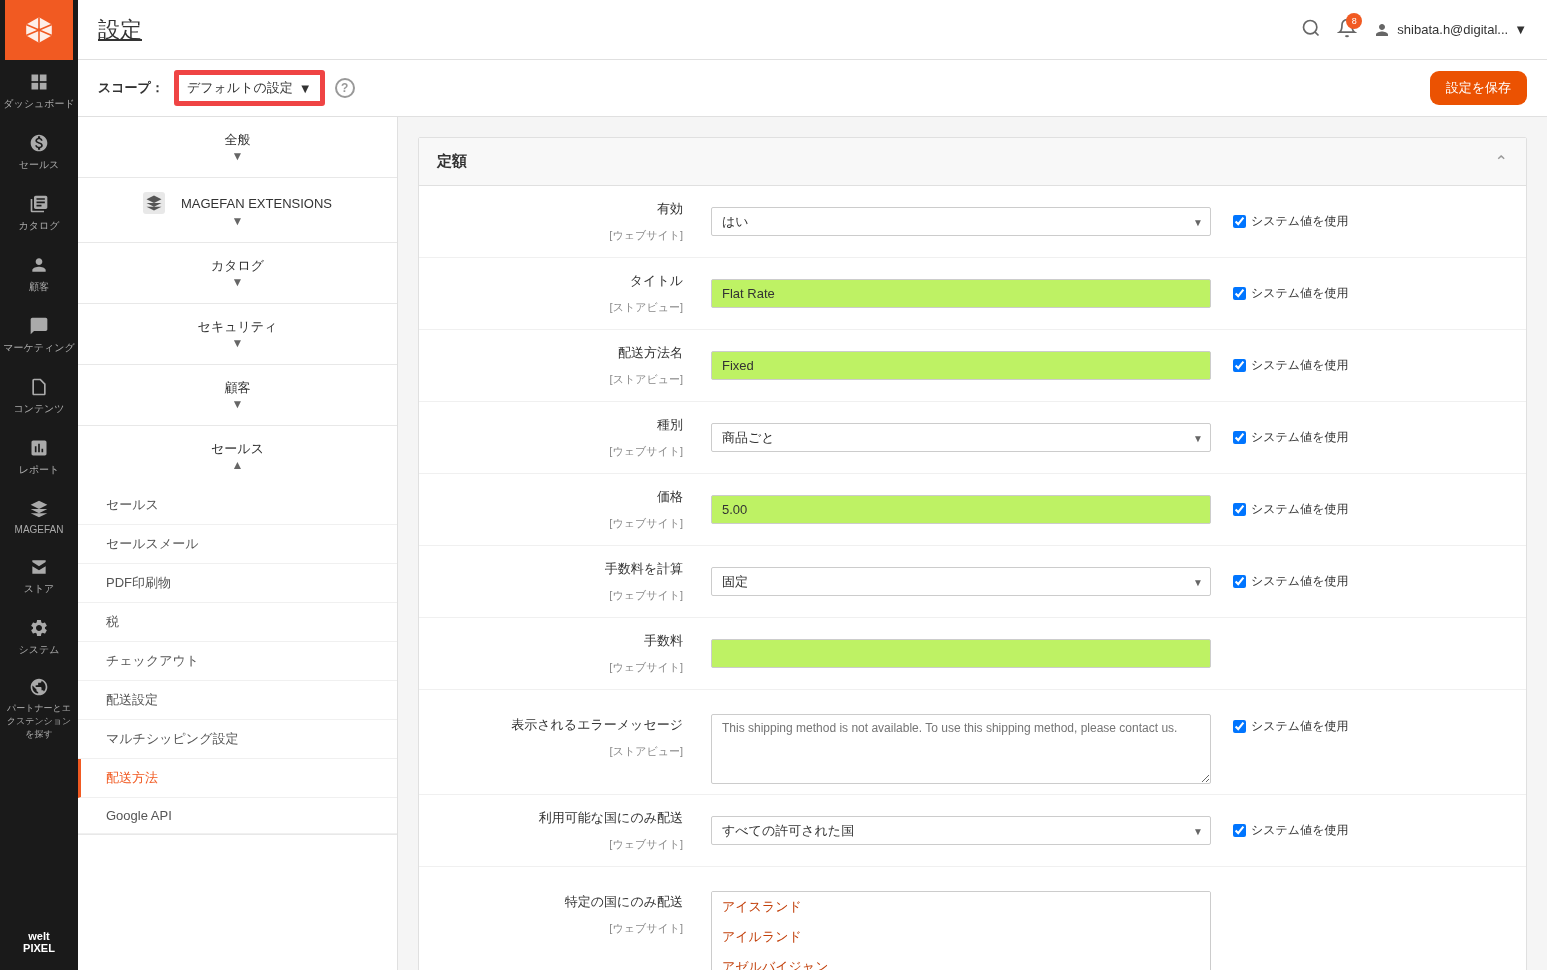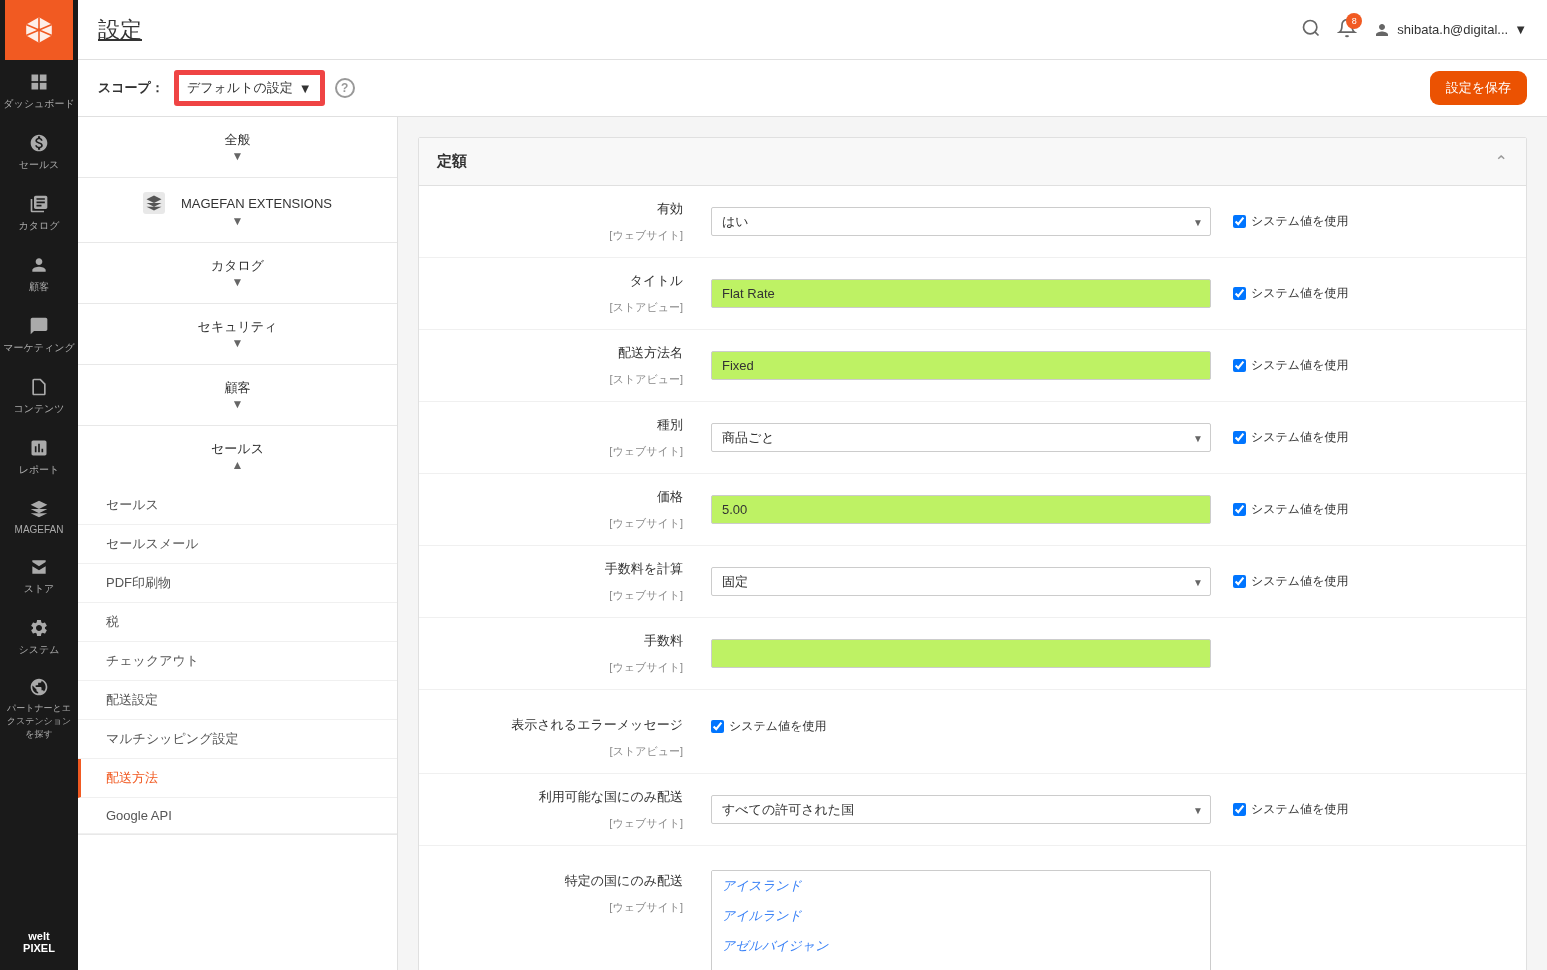--- a/index.html
+++ b/index.html
@@ -345,23 +345,22 @@
       border: 1px solid #ccc;
       border-radius: 2px;
       height: 130px;
       overflow-y: auto;
       background: #fff;
       position: relative;
     }
     .country-listbox .country-item {
       padding: 6px 10px;
       font-size: 13px;
-      color: #3b82f6;
-      cursor: pointer;
-      font-style: italic;
+      color: #c2410c;
+      cursor: pointer;
     }
     .form-field-tall {
       align-items: flex-start;
       padding-top: 12px;
     }
     .form-field-tall .form-field-inner {
       align-items: flex-start;
     }
     .system-value-top {
       align-self: flex-start;
@@ -739,20 +738,21 @@
           </div>
         </div>
 
         <div class="form-row form-field-tall">
           <div class="form-label">
             <span class="label-main">表示されるエラーメッセージ</span>
             <span class="label-scope">[ストアビュー]</span>
           </div>
           <div class="form-field form-field-tall">
             <div class="form-field-inner">
+              <textarea class="form-textarea" placeholder="This shipping method is not available. To use this shipping method, please contact us." style=""></textarea>
               <label class="system-value-check system-value-top">
                 <input type="checkbox" checked="" style="">
                 <span>システム値を使用</span>
               </label>
             </div>
           </div>
         </div>
 
         <div class="form-row">
           <div class="form-label">

